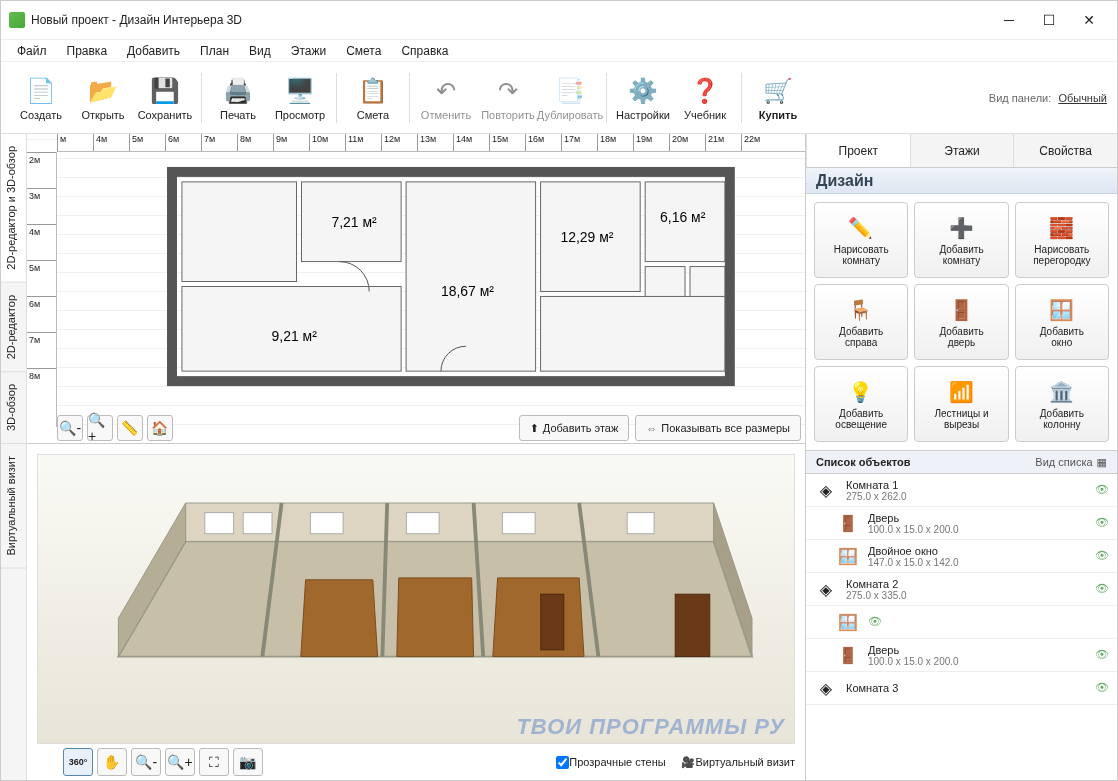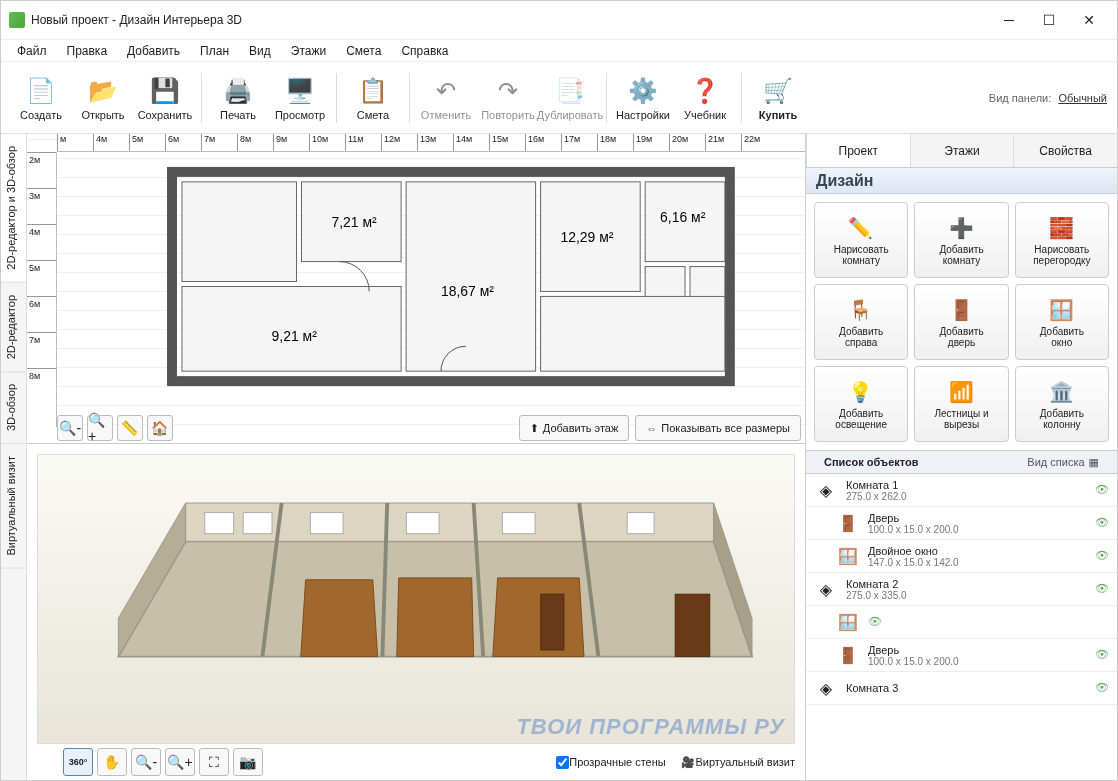--- a/index.html
+++ b/index.html
@@ -41,21 +41,21 @@
 .render-tools .pt.primary { border-color: #58a; background: #e8f0fa; }
 .render-tools .chk { margin-left: auto; display: flex; align-items: center; font-size: 11px; }
 .right-panel { width: 312px; border-left: 1px solid #ccc; display: flex; flex-direction: column; background: #fff; }
 .rp-tabs { display: flex; height: 34px; border-bottom: 1px solid #ccc; }
 .rp-tabs .rpt { flex: 1; display:flex; align-items:center; justify-content:center; font-size: 12px; cursor:pointer; background:#f4f4f4; border-left:1px solid #ddd; }
 .rp-tabs .rpt.active { background:#fff; font-weight:500; }
 .rp-section-h { height: 26px; background: linear-gradient(#f0f4fa,#dde6f2); border-bottom: 1px solid #c5d0e0; padding: 0 10px; display:flex; align-items:center; font-weight: bold; color:#345; font-size:16px; }
 .tool-grid { display: grid; grid-template-columns: repeat(3,1fr); gap: 6px; padding: 8px; }
 .tool-grid .tg { height: 76px; background: linear-gradient(#fff,#f0f0f0); border:1px solid #ccc; border-radius:4px; display:flex; flex-direction:column; align-items:center; justify-content:center; cursor:pointer; font-size:10px; text-align:center; padding:2px; }
 .tool-grid .tg .tgi { width: 28px; height: 28px; margin-bottom: 2px; display:flex; align-items:center; justify-content:center; font-size:20px; }
-.obj-header { height: 24px; display:flex; align-items:center; padding: 0 18px; font-size:11px; background:#eef2f8; border-top:1px solid #ccc; border-bottom:1px solid #ccc; }
+.obj-header { height: 24px; display:flex; align-items:center; padding: 0 10px; font-size:11px; background:#eef2f8; border-top:1px solid #ccc; border-bottom:1px solid #ccc; }
 .obj-header .vl { margin-left:auto; color:#555; display:flex; align-items:center; gap:4px; }
 .obj-list { flex:1; overflow-y:auto; }
 .obj-item { display:flex; align-items:center; padding: 4px 8px; border-bottom:1px solid #eee; gap:8px; cursor:pointer; }
 .obj-item.child { padding-left: 30px; }
 .obj-item .oi-icon { width: 24px; height: 24px; display:flex; align-items:center; justify-content:center; font-size:16px; }
 .obj-item .oi-txt { flex:1; }
 .obj-item .oi-txt .n { font-size: 11px; }
 .obj-item .oi-txt .d { font-size: 10px; color:#777; }
 .obj-item .eye { width: 14px; height: 14px; font-size: 11px; color:#6a6; }
 .watermark { position: absolute; right: 20px; bottom: 40px; font-size: 22px; font-weight: bold; color: rgba(70,120,200,0.45); font-style: italic; letter-spacing: 1px; pointer-events:none; }

